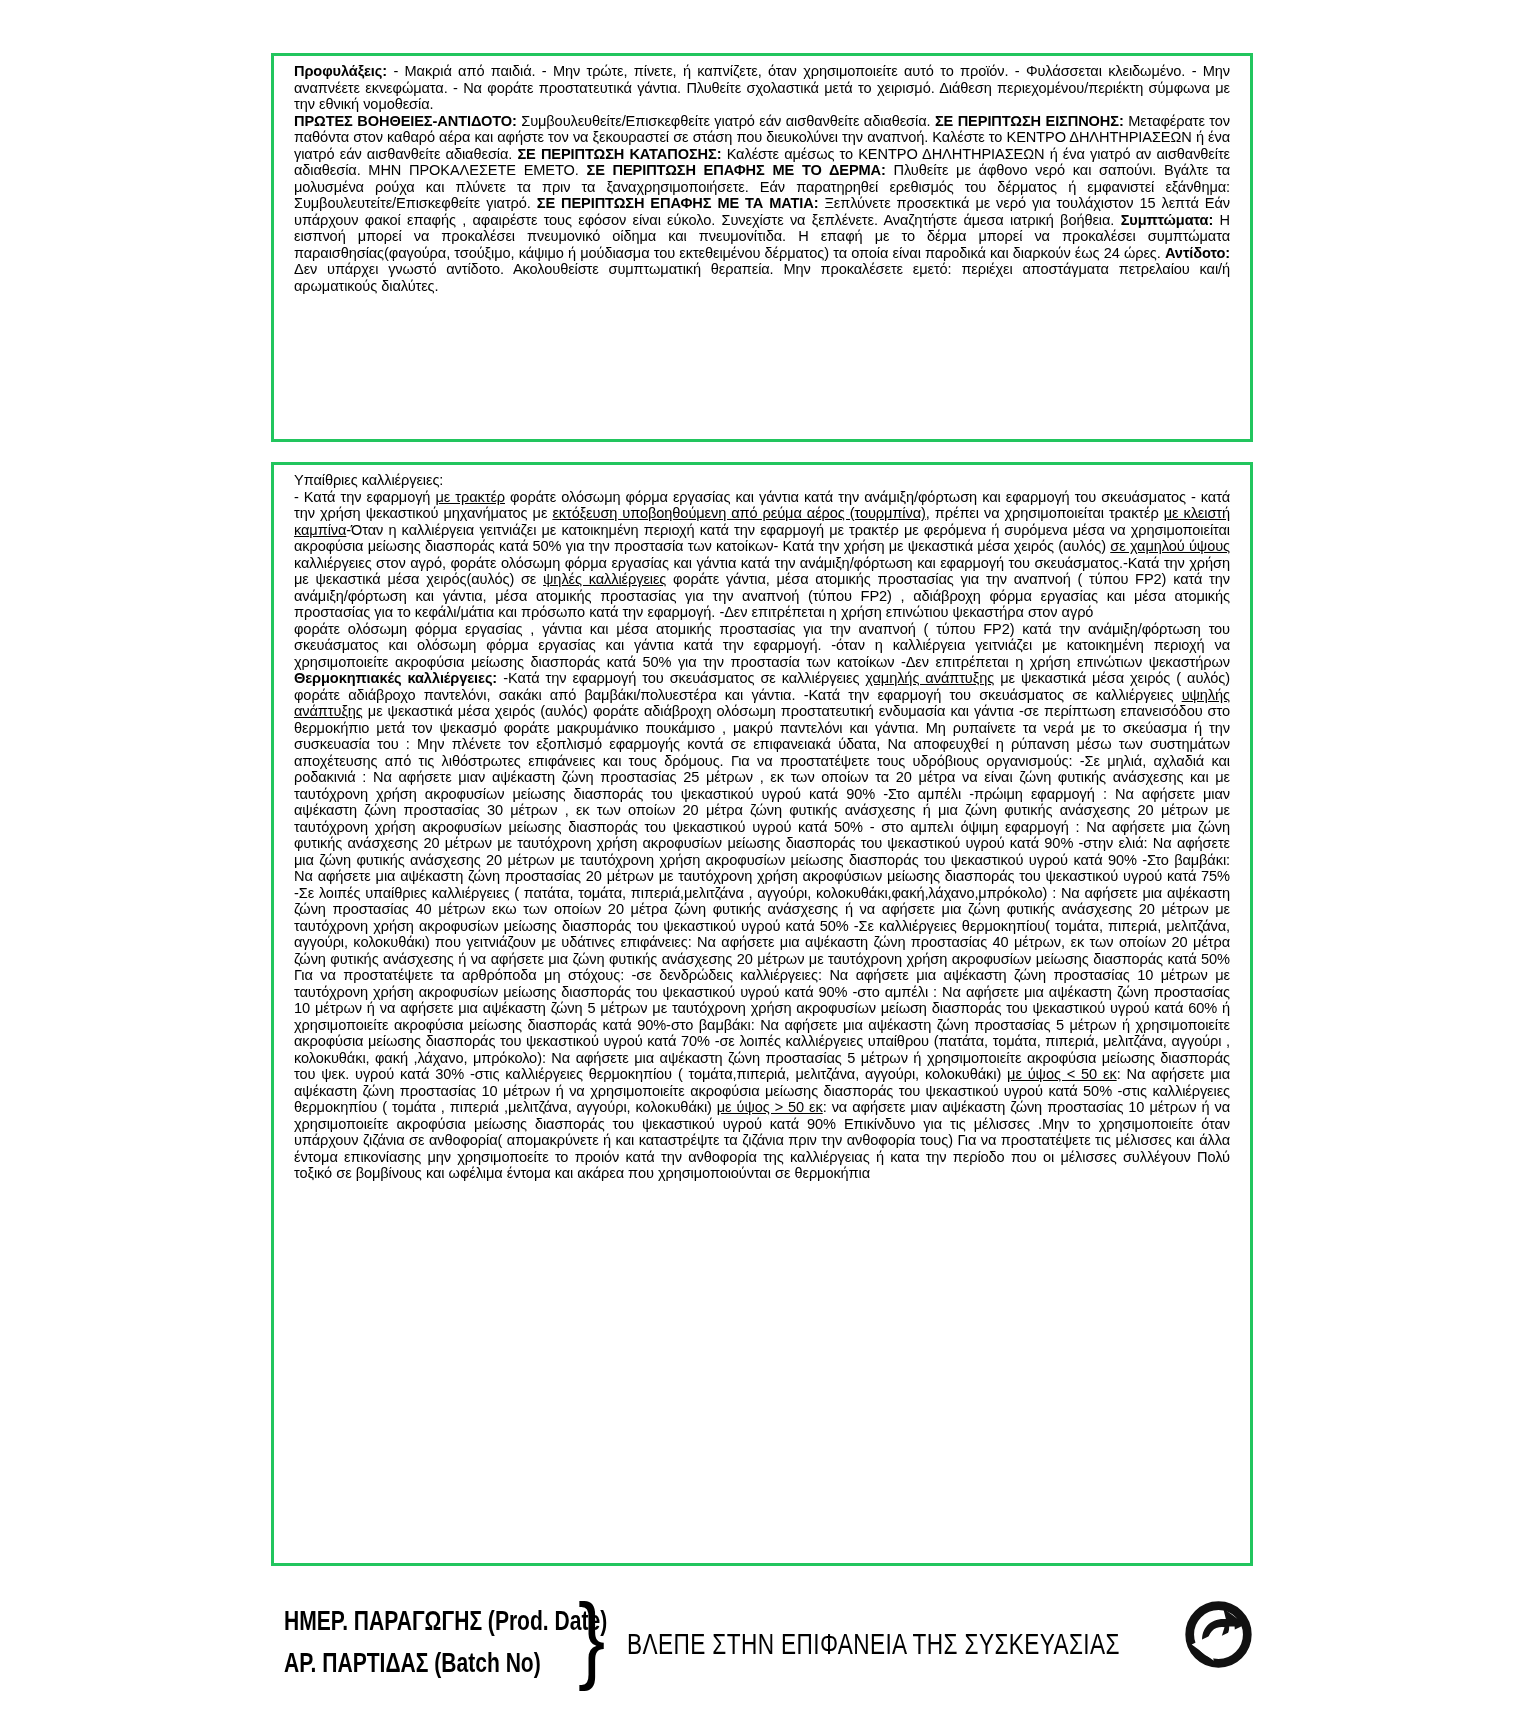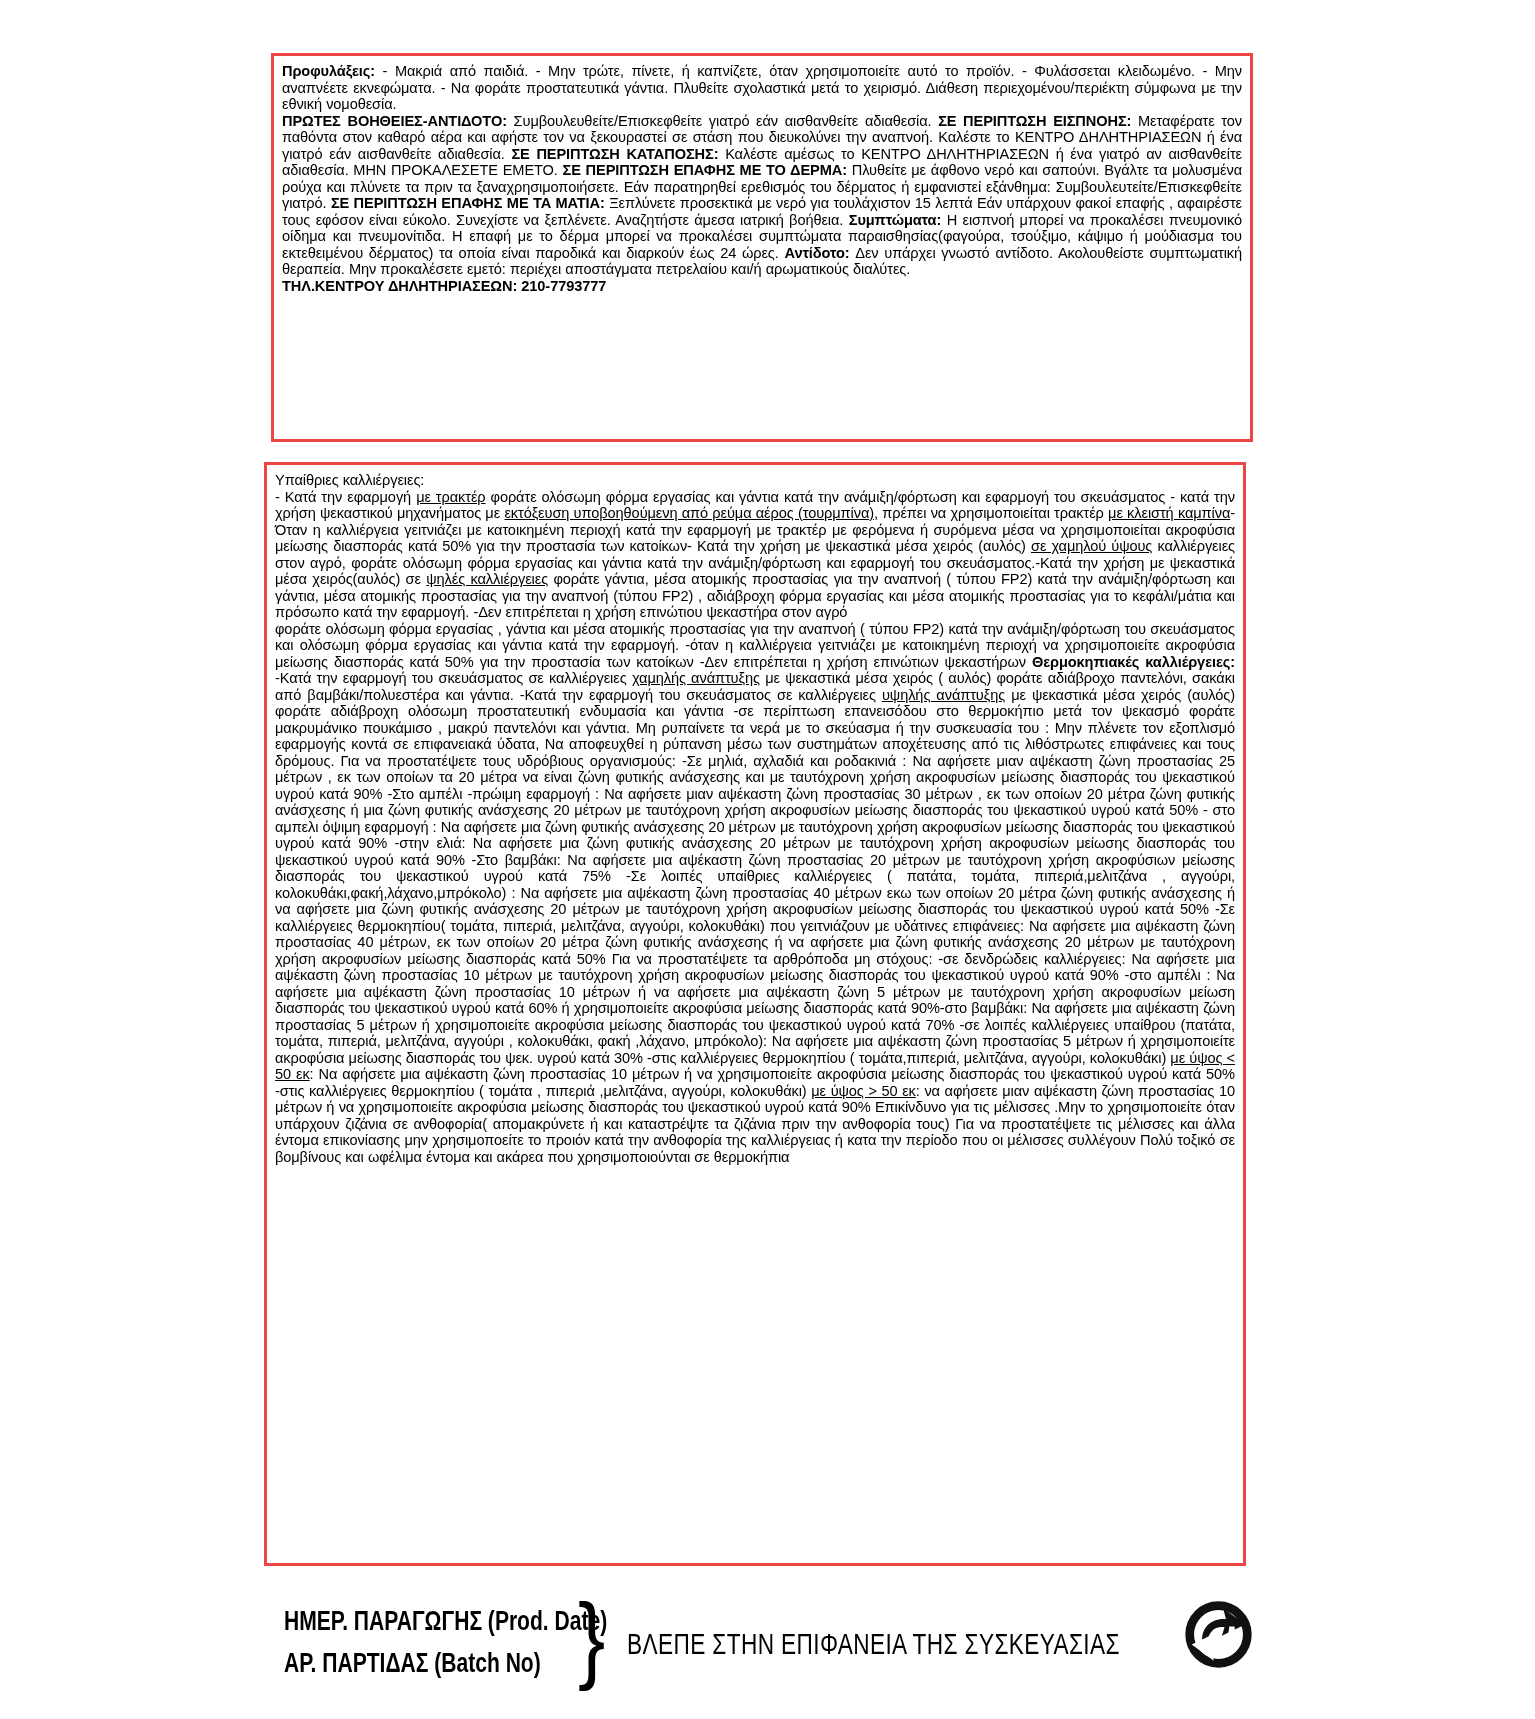--- a/index.html
+++ b/index.html
@@ -6,28 +6,28 @@
   body {
     width:1535px; height:1719px;
     background:#ffffff;
     position:relative;
     font-family:"Liberation Sans", sans-serif;
     color:#000;
     -webkit-font-smoothing:antialiased;
   }
   .label-box {
     position:absolute;
-    border:3px solid #ef4444;
+    border:3px solid #22c55e;
     box-sizing:border-box;
     background:#fff;
     overflow:hidden;
-    padding:7px 8px;
+    padding:7px 20px;
   }
   #first-aid-box  { left:271px; top:53px;  width:982px; height:389px; }
-  #directions-box { left:264px; top:462px; width:982px; height:1104px; }
+  #directions-box { left:271px; top:462px; width:982px; height:1104px; }
   .label-box .par {
     margin:0;
     font-size:14.6px;
     line-height:16.5px;
     letter-spacing:-0.1px;
     text-align:justify;
     word-spacing:0.2px;
   }
   .b { font-weight:bold; }
   .u { text-decoration:underline; }
@@ -51,21 +51,20 @@
     letter-spacing:0.5px; white-space:nowrap;
   }
   #green-dot { position:absolute; left:1185px; top:1601px; width:67px; height:67px; }
 </style>
 </head>
 <body>
 
 <div id="first-aid-box" class="label-box">
   <p class="par"><span class="b">Προφυλάξεις:</span><span> - Μακριά από παιδιά. - Μην τρώτε, πίνετε, ή καπνίζετε, όταν χρησιμοποιείτε αυτό το προϊόν. - Φυλάσσεται κλειδωμένο. - Μην αναπνέετε εκνεφώματα. - Να φοράτε προστατευτικά γάντια. Πλυθείτε σχολαστικά μετά το χειρισμό. Διάθεση περιεχομένου/περιέκτη σύμφωνα με την εθνική νομοθεσία.</span></p>
   <p class="par"><span class="b">ΠΡΩΤΕΣ ΒΟΗΘΕΙΕΣ-ΑΝΤΙΔΟΤΟ: </span><span>Συμβουλευθείτε/Επισκεφθείτε γιατρό εάν αισθανθείτε αδιαθεσία. </span><span class="b">ΣΕ ΠΕΡΙΠΤΩΣΗ ΕΙΣΠΝΟΗΣ: </span><span>Μεταφέρατε τον παθόντα στον καθαρό αέρα και αφήστε τον να ξεκουραστεί σε στάση που διευκολύνει την αναπνοή. Καλέστε το ΚΕΝΤΡΟ ΔΗΛΗΤΗΡΙΑΣΕΩΝ ή ένα γιατρό εάν αισθανθείτε αδιαθεσία. </span><span class="b">ΣΕ ΠΕΡΙΠΤΩΣΗ ΚΑΤΑΠΟΣΗΣ: </span><span>Καλέστε αμέσως το ΚΕΝΤΡΟ ΔΗΛΗΤΗΡΙΑΣΕΩΝ ή ένα γιατρό αν αισθανθείτε αδιαθεσία. ΜΗΝ ΠΡΟΚΑΛΕΣΕΤΕ ΕΜΕΤΟ. </span><span class="b">ΣΕ ΠΕΡΙΠΤΩΣΗ ΕΠΑΦΗΣ ΜΕ ΤΟ ΔΕΡΜΑ: </span><span>Πλυθείτε με άφθονο νερό και σαπούνι. Βγάλτε τα μολυσμένα ρούχα και πλύνετε τα πριν τα ξαναχρησιμοποιήσετε. Εάν παρατηρηθεί ερεθισμός του δέρματος ή εμφανιστεί εξάνθημα: Συμβουλευτείτε/Επισκεφθείτε γιατρό. </span><span class="b">ΣΕ ΠΕΡΙΠΤΩΣΗ ΕΠΑΦΗΣ ΜΕ ΤΑ ΜΑΤΙΑ: </span><span>Ξεπλύνετε προσεκτικά με νερό για τουλάχιστον 15 λεπτά Εάν υπάρχουν φακοί επαφής , αφαιρέστε τους εφόσον είναι εύκολο. Συνεχίστε να ξεπλένετε. Αναζητήστε άμεσα ιατρική βοήθεια. </span><span class="b">Συμπτώματα: </span><span>Η εισπνοή μπορεί να προκαλέσει πνευμονικό οίδημα και πνευμονίτιδα. Η επαφή με το δέρμα μπορεί να προκαλέσει συμπτώματα παραισθησίας(φαγούρα, τσούξιμο, κάψιμο ή μούδιασμα του εκτεθειμένου δέρματος) τα οποία είναι παροδικά και διαρκούν έως 24 ώρες. </span><span class="b">Αντίδοτο: </span><span>Δεν υπάρχει γνωστό αντίδοτο. Ακολουθείστε συμπτωματική θεραπεία. Μην προκαλέσετε εμετό: περιέχει αποστάγματα πετρελαίου και/ή αρωματικούς διαλύτες.</span></p>
-  <p class="par"><span class="b">ΤΗΛ.ΚΕΝΤΡΟΥ ΔΗΛΗΤΗΡΙΑΣΕΩΝ: 210-7793777</span></p>
 </div>
 
 <div id="directions-box" class="label-box">
   <p class="par"><span>Υπαίθριες καλλιέργειες:</span></p>
   <p class="par"><span>- Κατά την εφαρμογή </span><span class="u">με τρακτέρ</span><span> φοράτε ολόσωμη φόρμα εργασίας και γάντια κατά την ανάμιξη/φόρτωση και εφαρμογή του σκευάσματος - κατά την χρήση ψεκαστικού μηχανήματος με </span><span class="u">εκτόξευση υποβοηθούμενη από ρεύμα αέρος (τουρμπίνα)</span><span>, πρέπει να χρησιμοποιείται τρακτέρ </span><span class="u">με κλειστή καμπίνα</span><span>-Όταν η καλλιέργεια γειτνιάζει με κατοικημένη περιοχή κατά την εφαρμογή με τρακτέρ με φερόμενα ή συρόμενα μέσα να χρησιμοποιείται ακροφύσια μείωσης διασποράς κατά 50% για την προστασία των κατοίκων- Κατά την χρήση με ψεκαστικά μέσα χειρός (αυλός) </span><span class="u">σε χαμηλού ύψους</span><span> καλλιέργειες στον αγρό, φοράτε ολόσωμη φόρμα εργασίας και γάντια κατά την ανάμιξη/φόρτωση και εφαρμογή του σκευάσματος.-Κατά την χρήση με ψεκαστικά μέσα χειρός(αυλός) σε </span><span class="u">ψηλές καλλιέργειες</span><span> φοράτε γάντια, μέσα ατομικής προστασίας για την αναπνοή ( τύπου FP2) κατά την ανάμιξη/φόρτωση και γάντια, μέσα ατομικής προστασίας για την αναπνοή (τύπου FP2) , αδιάβροχη φόρμα εργασίας και μέσα ατομικής προστασίας για το κεφάλι/μάτια και πρόσωπο κατά την εφαρμογή. -Δεν επιτρέπεται η χρήση επινώτιου ψεκαστήρα στον αγρό</span></p>
   <p class="par"><span>φοράτε ολόσωμη φόρμα εργασίας , γάντια και μέσα ατομικής προστασίας για την αναπνοή ( τύπου FP2) κατά την ανάμιξη/φόρτωση του σκευάσματος και ολόσωμη φόρμα εργασίας και γάντια κατά την εφαρμογή. -όταν η καλλιέργεια γειτνιάζει με κατοικημένη περιοχή να χρησιμοποιείτε ακροφύσια μείωσης διασποράς κατά 50% για την προστασία των κατοίκων -Δεν επιτρέπεται η χρήση επινώτιων ψεκαστήρων </span><span class="b">Θερμοκηπιακές καλλιέργειες:</span><span> -Κατά την εφαρμογή του σκευάσματος σε καλλιέργειες </span><span class="u">χαμηλής ανάπτυξης</span><span> με ψεκαστικά μέσα χειρός ( αυλός) φοράτε αδιάβροχο παντελόνι, σακάκι από βαμβάκι/πολυεστέρα και γάντια. -Κατά την εφαρμογή του σκευάσματος σε καλλιέργειες </span><span class="u">υψηλής ανάπτυξης</span><span> με ψεκαστικά μέσα χειρός (αυλός) φοράτε αδιάβροχη ολόσωμη προστατευτική ενδυμασία και γάντια -σε περίπτωση επανεισόδου στο θερμοκήπιο μετά τον ψεκασμό φοράτε μακρυμάνικο πουκάμισο , μακρύ παντελόνι και γάντια. Μη ρυπαίνετε τα νερά με το σκεύασμα ή την συσκευασία του : Μην πλένετε τον εξοπλισμό εφαρμογής κοντά σε επιφανειακά ύδατα, Να αποφευχθεί η ρύπανση μέσω των συστημάτων αποχέτευσης από τις λιθόστρωτες επιφάνειες και τους δρόμους. Για να προστατέψετε τους υδρόβιους οργανισμούς: -Σε μηλιά, αχλαδιά και ροδακινιά : Να αφήσετε μιαν αψέκαστη ζώνη προστασίας 25 μέτρων , εκ των οποίων τα 20 μέτρα να είναι ζώνη φυτικής ανάσχεσης και με ταυτόχρονη χρήση ακροφυσίων μείωσης διασποράς του ψεκαστικού υγρού κατά 90% -Στο αμπέλι -πρώιμη εφαρμογή : Να αφήσετε μιαν αψέκαστη ζώνη προστασίας 30 μέτρων , εκ των οποίων 20 μέτρα ζώνη φυτικής ανάσχεσης ή μια ζώνη φυτικής ανάσχεσης 20 μέτρων με ταυτόχρονη χρήση ακροφυσίων μείωσης διασποράς του ψεκαστικού υγρού κατά 50% - στο αμπελι όψιμη εφαρμογή : Να αφήσετε μια ζώνη φυτικής ανάσχεσης 20 μέτρων με ταυτόχρονη χρήση ακροφυσίων μείωσης διασποράς του ψεκαστικού υγρού κατά 90% -στην ελιά: Να αφήσετε μια ζώνη φυτικής ανάσχεσης 20 μέτρων με ταυτόχρονη χρήση ακροφυσίων μείωσης διασποράς του ψεκαστικού υγρού κατά 90% -Στο βαμβάκι: Να αφήσετε μια αψέκαστη ζώνη προστασίας 20 μέτρων με ταυτόχρονη χρήση ακροφύσιων μείωσης διασποράς του ψεκαστικού υγρού κατά 75% -Σε λοιπές υπαίθριες καλλιέργειες ( πατάτα, τομάτα, πιπεριά,μελιτζάνα , αγγούρι, κολοκυθάκι,φακή,λάχανο,μπρόκολο) : Να αφήσετε μια αψέκαστη ζώνη προστασίας 40 μέτρων εκω των οποίων 20 μέτρα ζώνη φυτικής ανάσχεσης ή να αφήσετε μια ζώνη φυτικής ανάσχεσης 20 μέτρων με ταυτόχρονη χρήση ακροφυσίων μείωσης διασποράς του ψεκαστικού υγρού κατά 50% -Σε καλλιέργειες θερμοκηπίου( τομάτα, πιπεριά, μελιτζάνα, αγγούρι, κολοκυθάκι) που γειτνιάζουν με υδάτινες επιφάνειες: Να αφήσετε μια αψέκαστη ζώνη προστασίας 40 μέτρων, εκ των οποίων 20 μέτρα ζώνη φυτικής ανάσχεσης ή να αφήσετε μια ζώνη φυτικής ανάσχεσης 20 μέτρων με ταυτόχρονη χρήση ακροφυσίων μείωσης διασποράς κατά 50% Για να προστατέψετε τα αρθρόποδα μη στόχους: -σε δενδρώδεις καλλιέργειες: Να αφήσετε μια αψέκαστη ζώνη προστασίας 10 μέτρων με ταυτόχρονη χρήση ακροφυσίων μείωσης διασποράς του ψεκαστικού υγρού κατά 90% -στο αμπέλι : Να αφήσετε μια αψέκαστη ζώνη προστασίας 10 μέτρων ή να αφήσετε μια αψέκαστη ζώνη 5 μέτρων με ταυτόχρονη χρήση ακροφυσίων μείωση διασποράς του ψεκαστικού υγρού κατά 60% ή χρησιμοποιείτε ακροφύσια μείωσης διασποράς κατά 90%-στο βαμβάκι: Να αφήσετε μια αψέκαστη ζώνη προστασίας 5 μέτρων ή χρησιμοποιείτε ακροφύσια μείωσης διασποράς του ψεκαστικού υγρού κατά 70% -σε λοιπές καλλιέργειες υπαίθρου (πατάτα, τομάτα, πιπεριά, μελιτζάνα, αγγούρι , κολοκυθάκι, φακή ,λάχανο, μπρόκολο): Να αφήσετε μια αψέκαστη ζώνη προστασίας 5 μέτρων ή χρησιμοποιείτε ακροφύσια μείωσης διασποράς του ψεκ. υγρού κατά 30% -στις καλλιέργειες θερμοκηπίου ( τομάτα,πιπεριά, μελιτζάνα, αγγούρι, κολοκυθάκι) </span><span class="u">με ύψος &lt; 50 εκ</span><span>: Να αφήσετε μια αψέκαστη ζώνη προστασίας 10 μέτρων ή να χρησιμοποιείτε ακροφύσια μείωσης διασποράς του ψεκαστικού υγρού κατά 50% -στις καλλιέργειες θερμοκηπίου ( τομάτα , πιπεριά ,μελιτζάνα, αγγούρι, κολοκυθάκι) </span><span class="u">με ύψος &gt; 50 εκ</span><span>: να αφήσετε μιαν αψέκαστη ζώνη προστασίας 10 μέτρων ή να χρησιμοποιείτε ακροφύσια μείωσης διασποράς του ψεκαστικού υγρού κατά 90% Επικίνδυνο για τις μέλισσες .Μην το χρησιμοποιείτε όταν υπάρχουν ζιζάνια σε ανθοφορία( απομακρύνετε ή και καταστρέψτε τα ζιζάνια πριν την ανθοφορία τους) Για να προστατέψετε τις μέλισσες και άλλα έντομα επικονίασης μην χρησιμοποείτε το προιόν κατά την ανθοφορία της καλλιέργειας ή κατα την περίοδο που οι μέλισσες συλλέγουν Πολύ τοξικό σε βομβίνους και ωφέλιμα έντομα και ακάρεα που χρησιμοποιούνται σε θερμοκήπια</span></p>
 </div>
 
 <div id="footer-left">
   <div>ΗΜΕΡ. ΠΑΡΑΓΩΓΗΣ (Prod. Date)</div>

